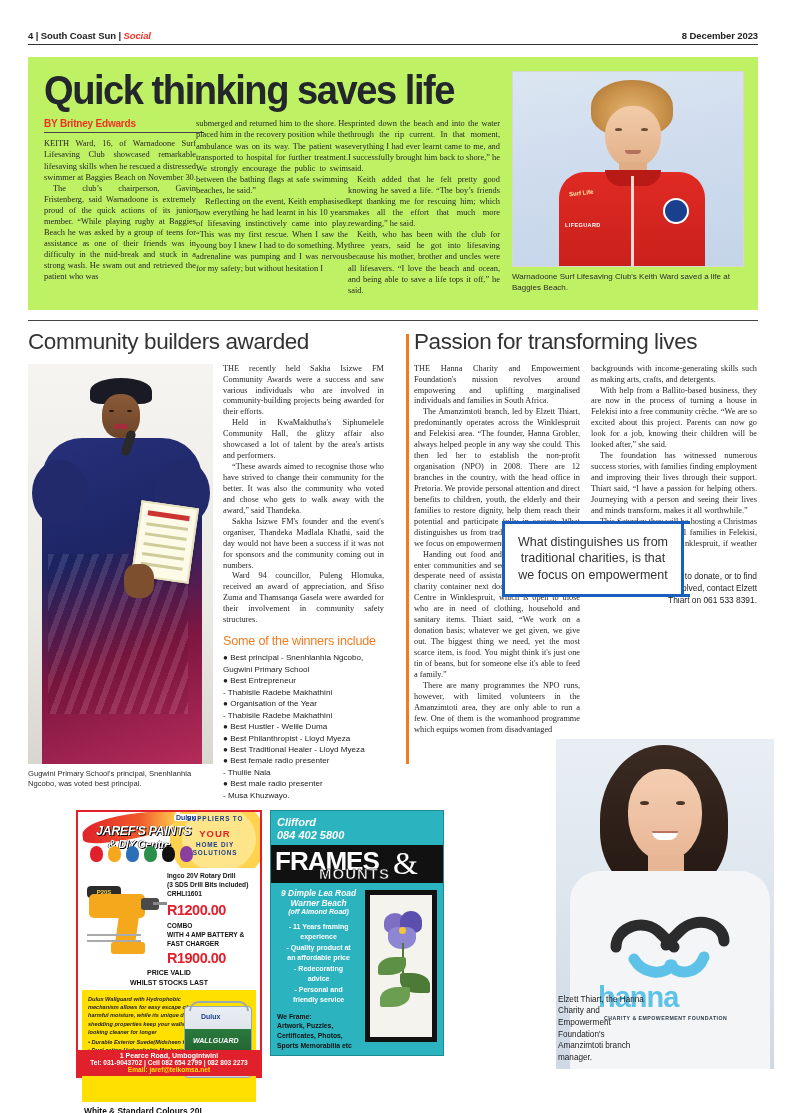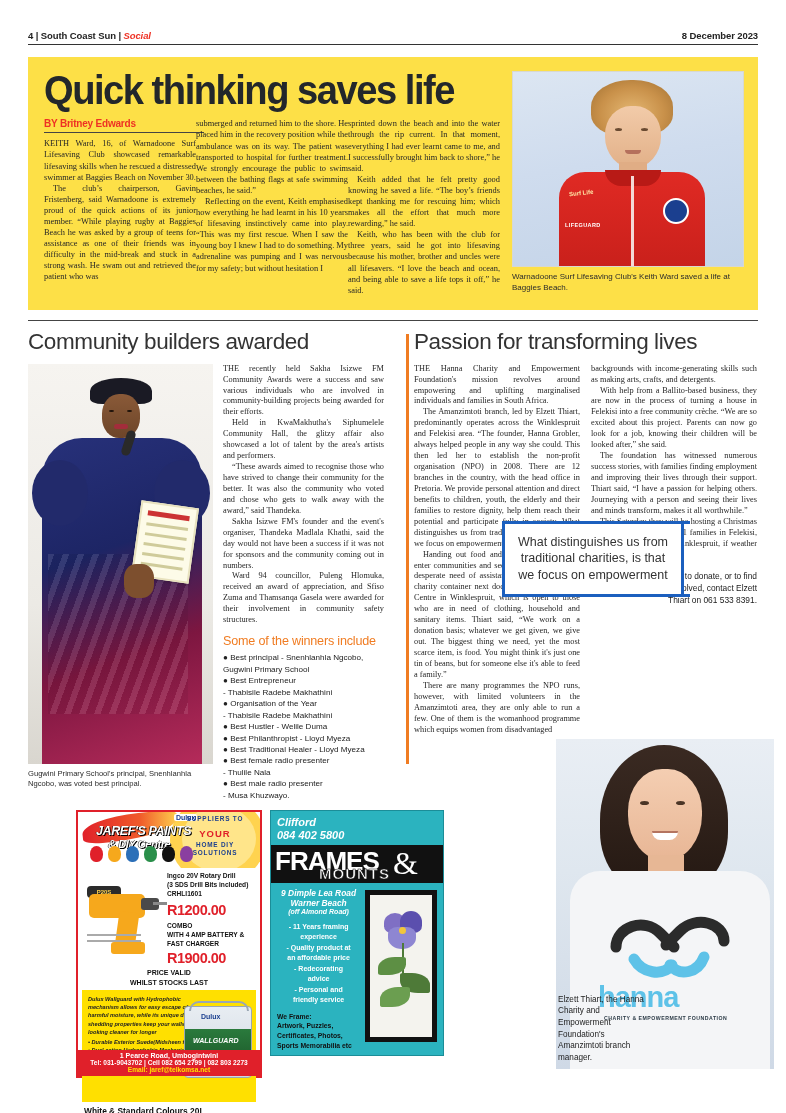--- a/index.html
+++ b/index.html
@@ -21,21 +21,21 @@
     border-bottom:1.2px solid #333;
     font-family:"Liberation Sans", sans-serif;
     font-size:9.5px; font-weight:700; letter-spacing:-0.1px;
     color:#222;
   }
   .masthead .sec { color:#ee3124; font-style:italic; }
   .masthead .right { font-weight:700; }
 
   
   .lead {
-    background:#fde047;
+    background:#bef264;
     margin-top:12px;
     padding:14px 16px 12px 16px;
     display:flex; gap:12px;
     height:253px;
   }
   .lead-left { width:470px; }
   .lead-headline {
     font-family:"Liberation Sans", sans-serif;
     font-weight:700;
     font-size:41px;

